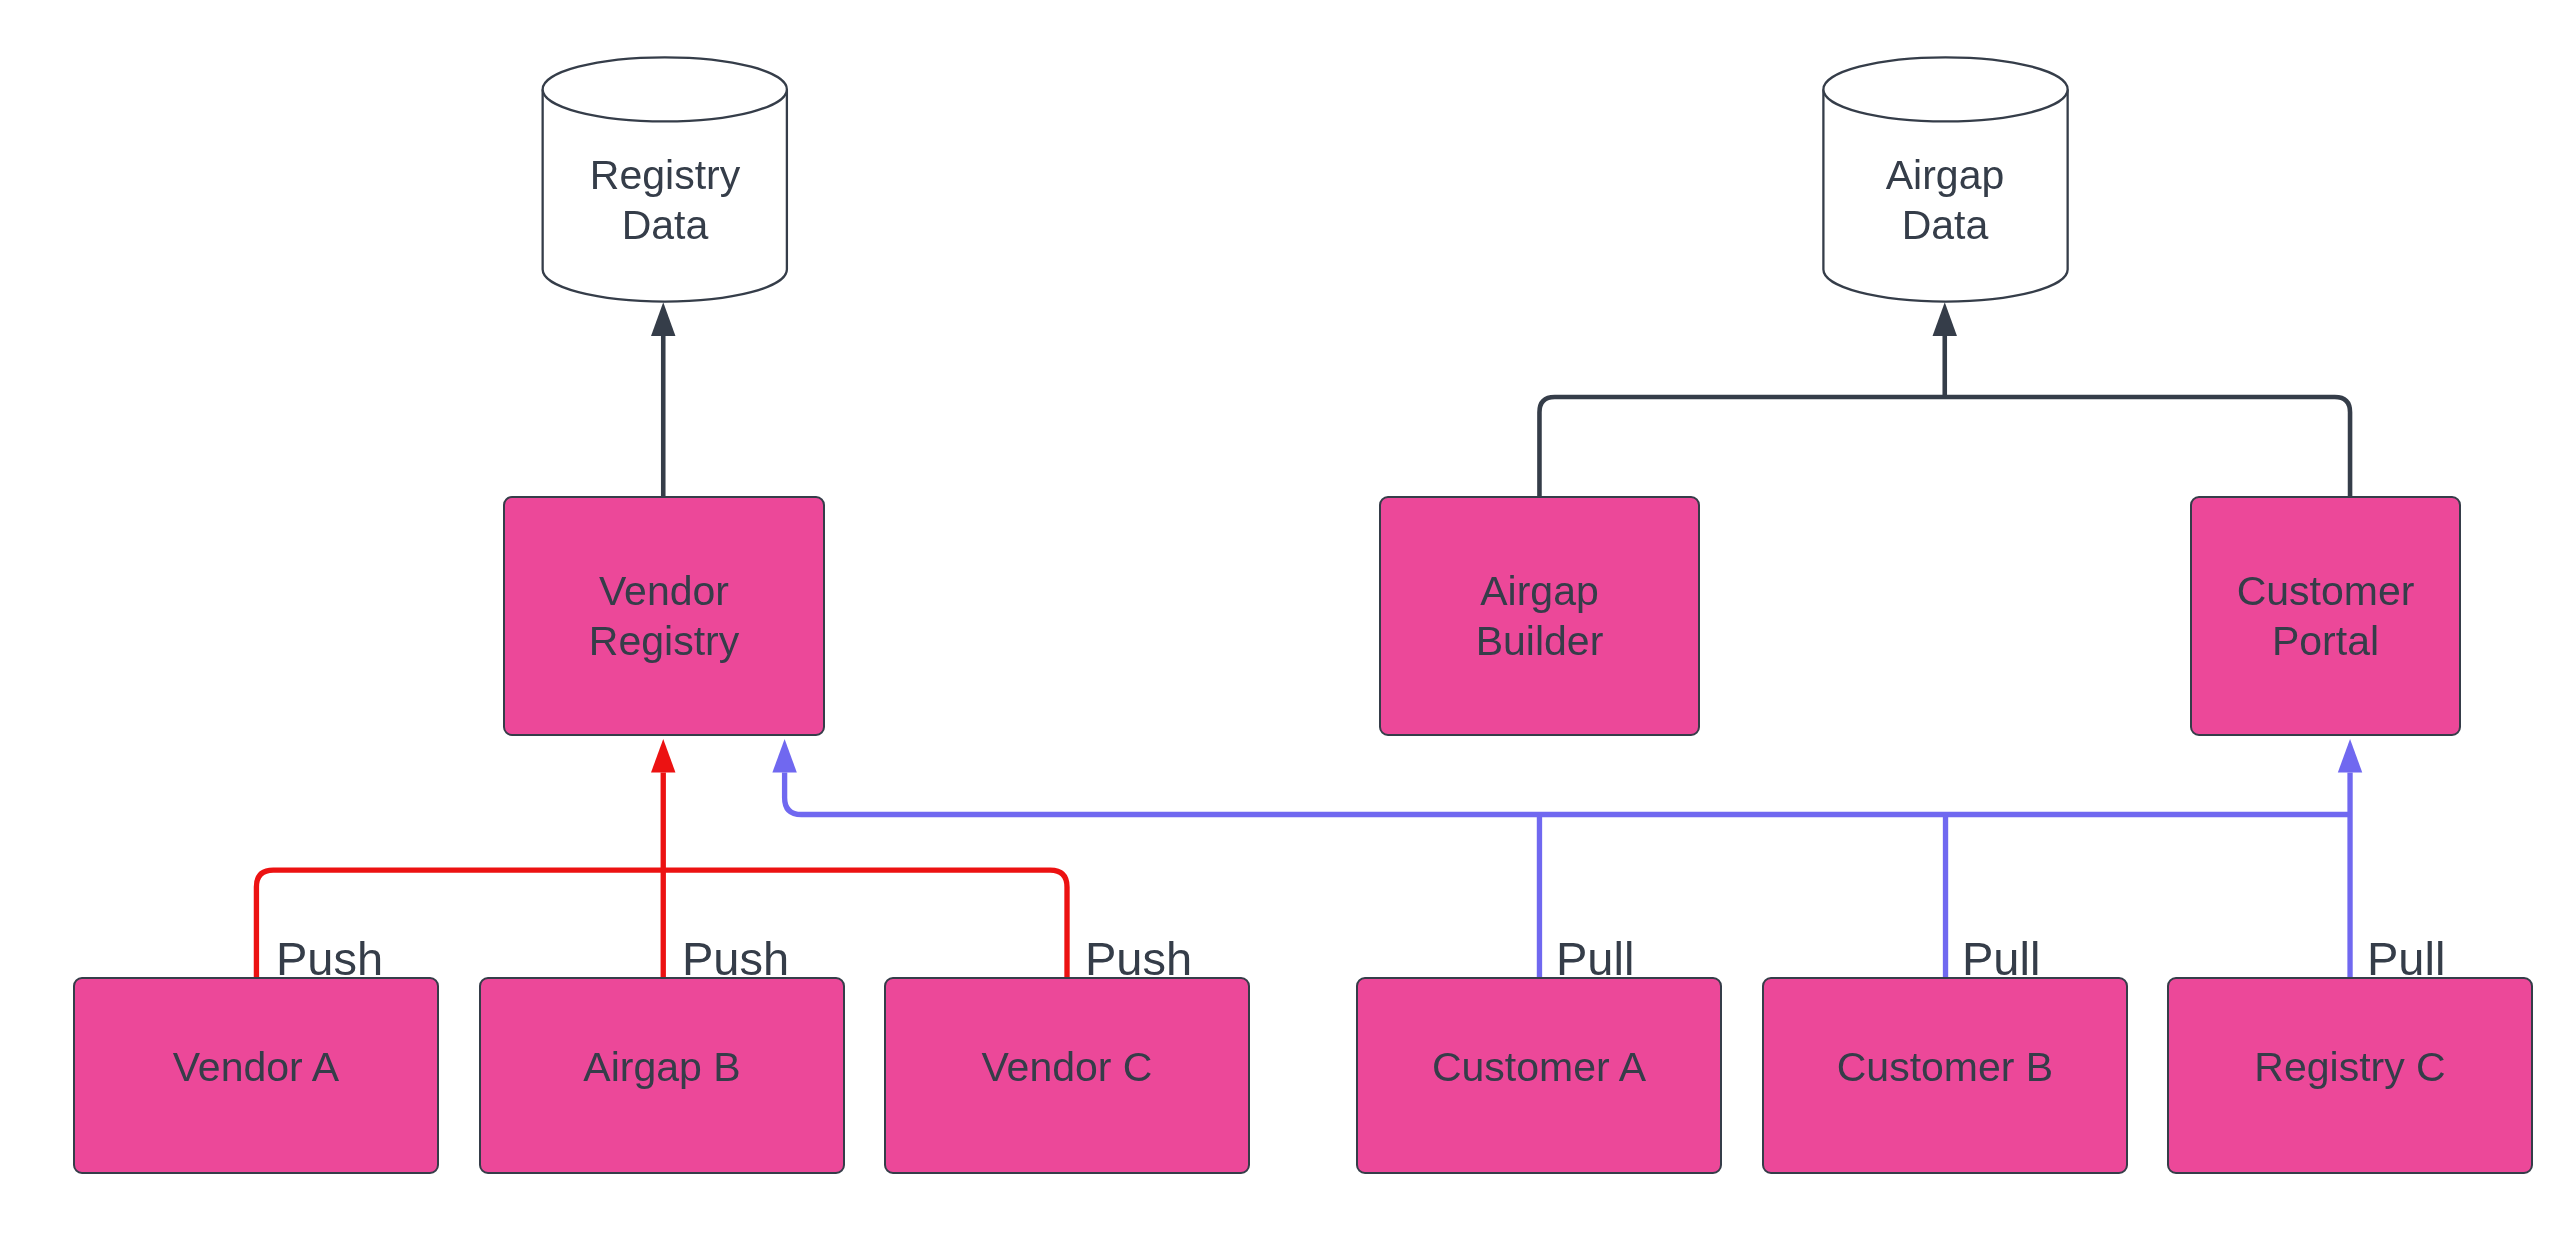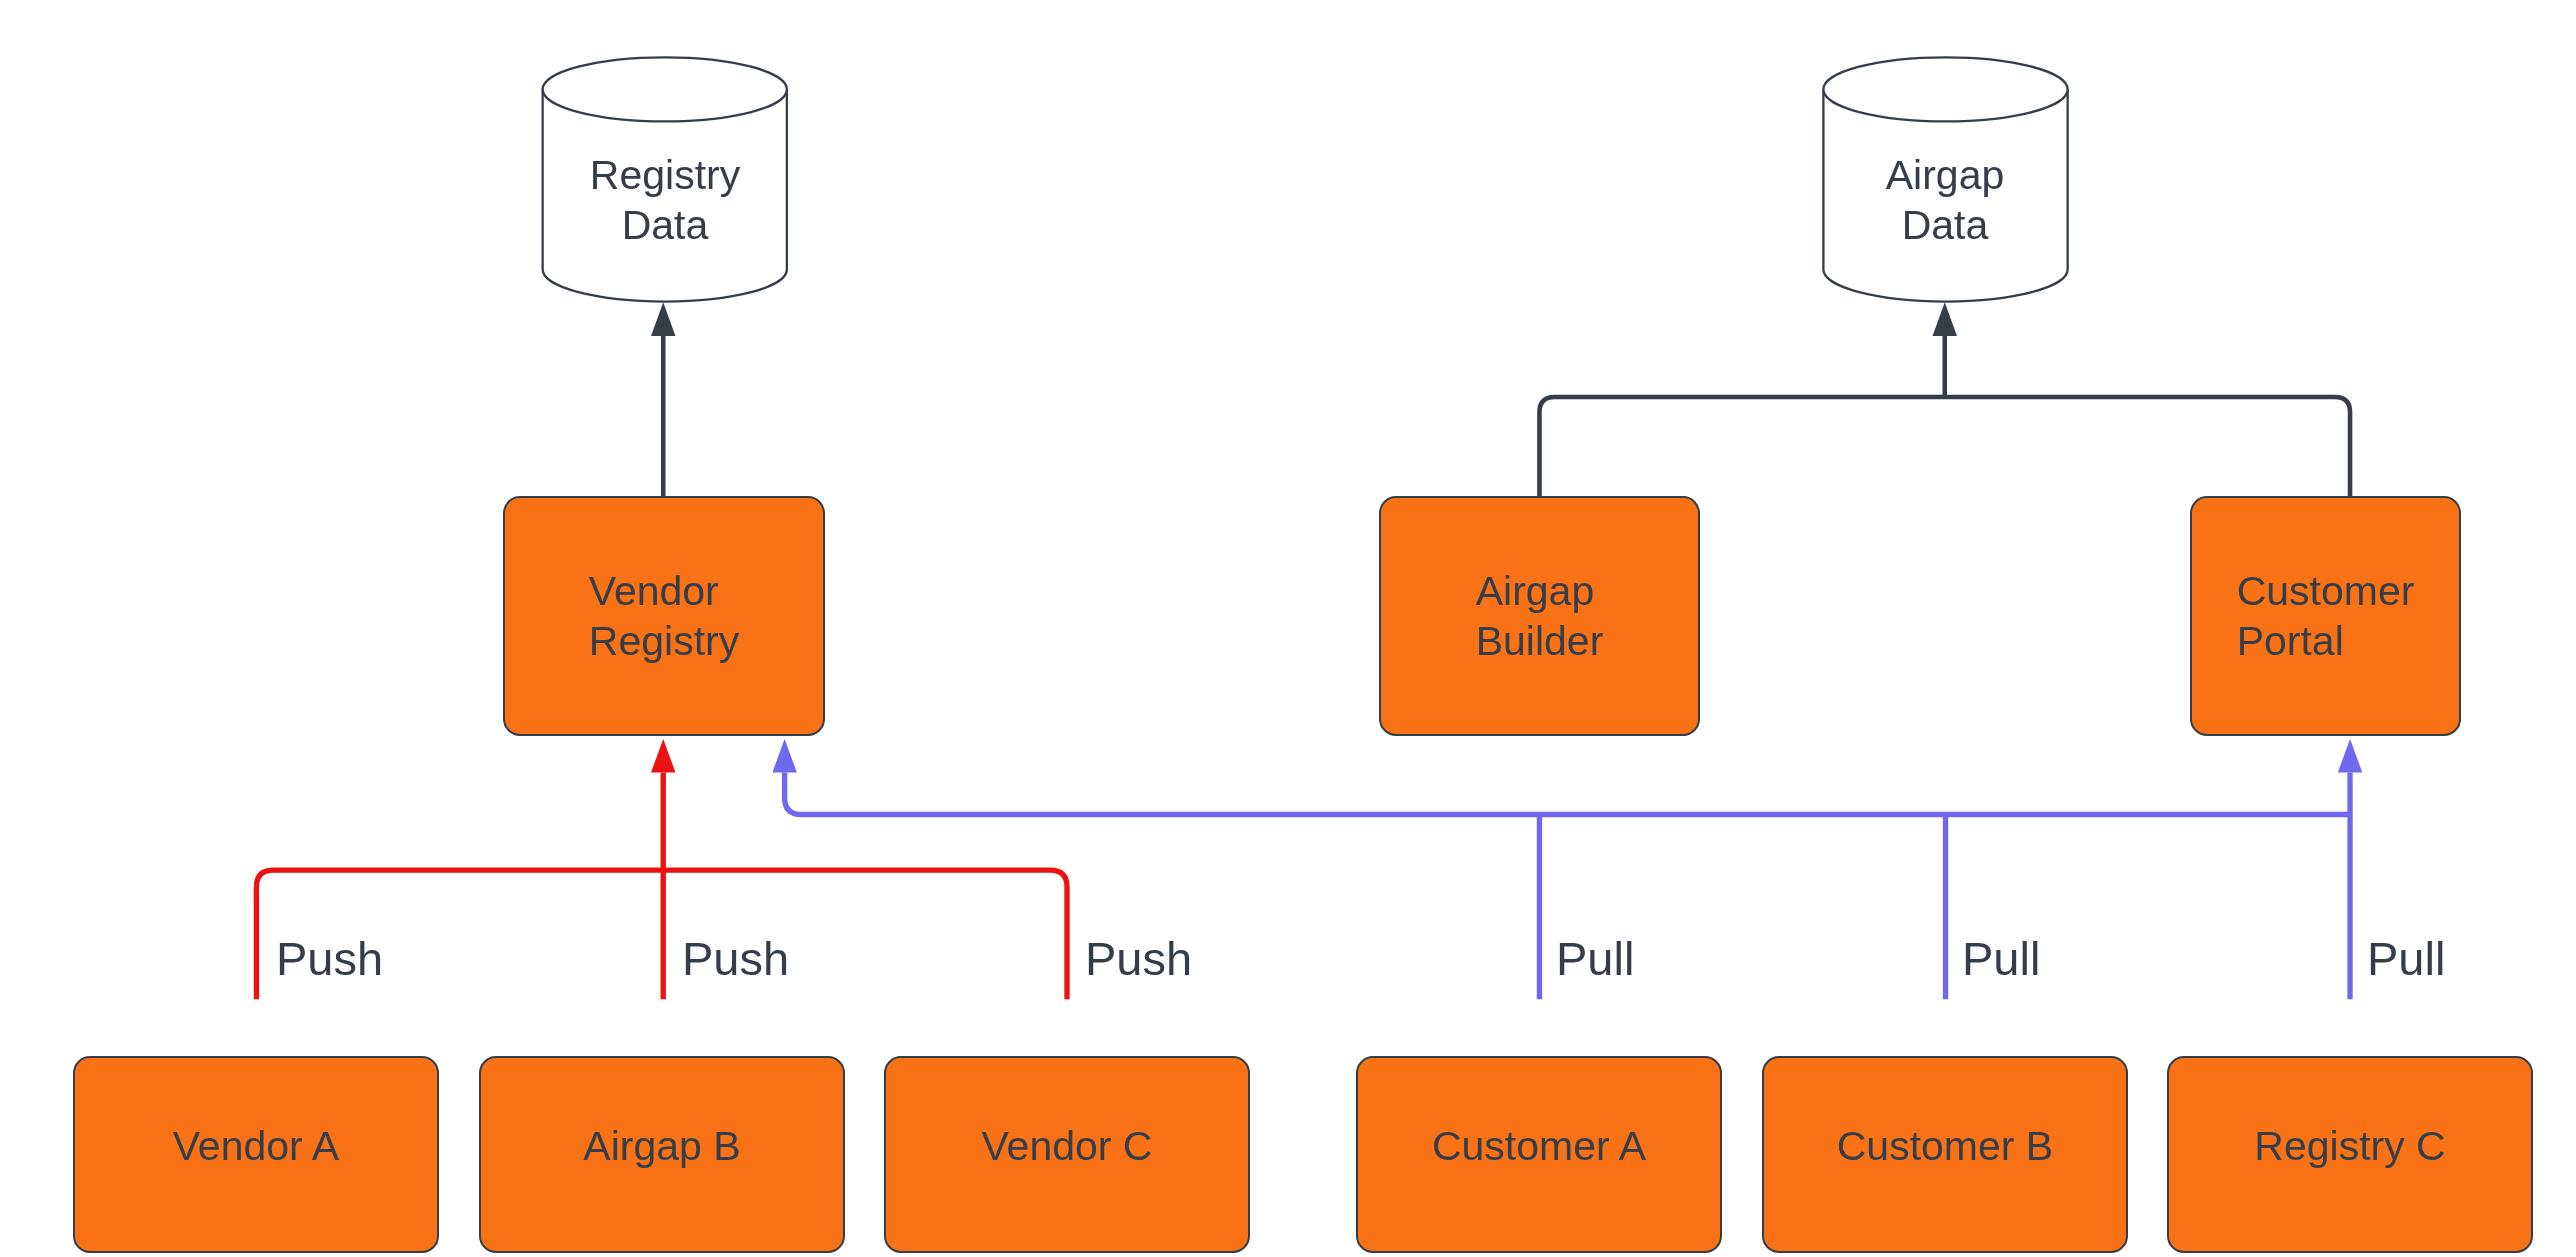--- a/index.html
+++ b/index.html
@@ -12,30 +12,30 @@
   .edge-red{stroke:var(--red);stroke-width:7;}
   .edge-blue{stroke:var(--blue);stroke-width:7;}
   .head-dark{fill:var(--dark);stroke:none;}
   .head-red{fill:var(--red);stroke:none;}
   .head-blue{fill:var(--blue);stroke:none;}
   .cyl{fill:#ffffff;stroke:var(--dark);stroke-width:3;}
 
   .node{
     position:absolute;
     border:2.3px solid var(--dark);
-    border-radius:17px;
-    background:#f97316;
+    border-radius:9px;
+    background:#ec4899;
     display:flex;align-items:center;justify-content:center;
-    text-align:left;
+    text-align:center;
     color:var(--dark);
     font-size:41px;line-height:50px;
     box-sizing:border-box;
   }
   .mid-node{width:322px;height:240px;top:496px;}
-  .bottom-node{width:366px;height:197px;top:1056px;padding-bottom:17px;}
+  .bottom-node{width:366px;height:197px;top:977px;padding-bottom:17px;}
 
   .cyl-label{
     position:absolute;width:244px;top:150px;
     text-align:center;color:var(--dark);
     font-size:41px;line-height:50px;
   }
   .edge-label{
     position:absolute;top:937px;height:43px;
     color:var(--dark);font-size:47px;line-height:43px;white-space:nowrap;
   }

